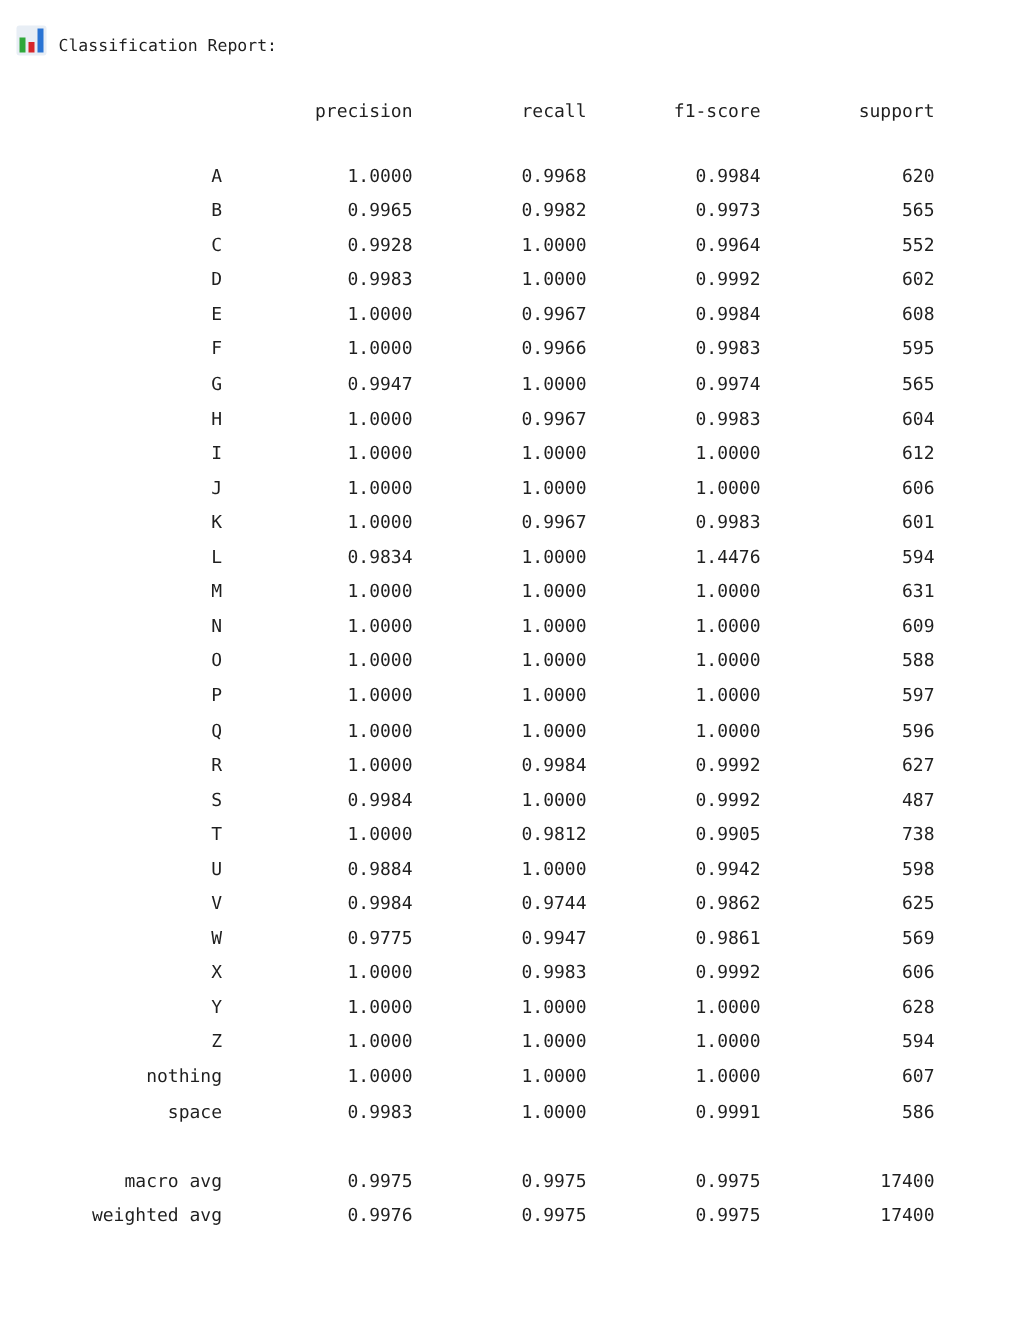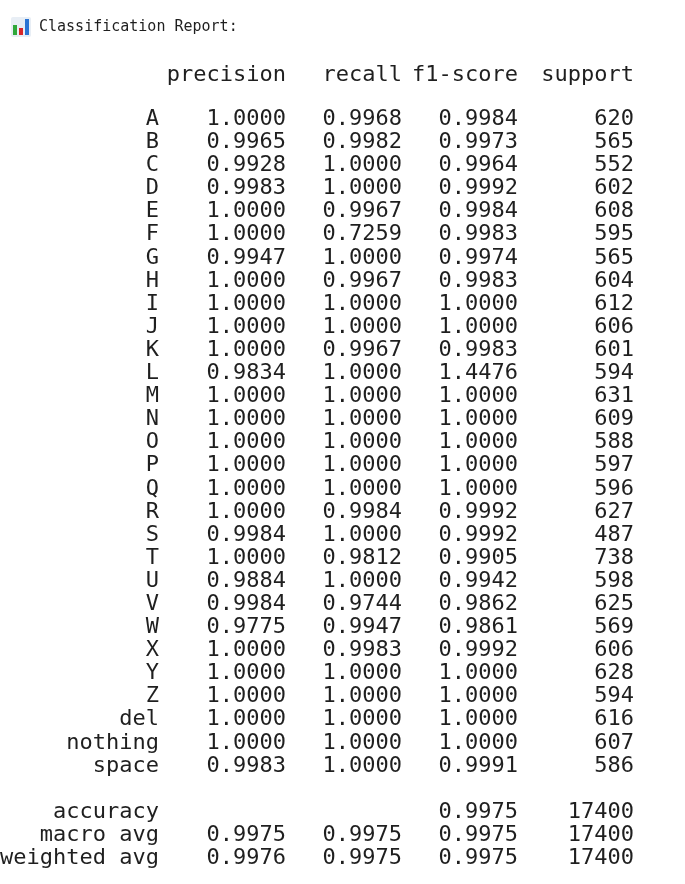--- a/index.html
+++ b/index.html
@@ -4,37 +4,37 @@
 <style>
   html, body { margin: 0; padding: 0; background: #ffffff; }
   body {
     width: 685px; height: 884px; overflow: hidden;
     font-family: "DejaVu Sans Mono", "Liberation Mono", monospace;
     color: #1f1f1f;
     position: relative;
   }
   .title-line {
     position: absolute; left: 11px; top: 17px;
-    display: flex; align-items: flex-start; gap: 8px;
-    font-size: 15px;
+    display: flex; align-items: flex-end; gap: 8px;
+    font-size: 11px;
   }
   .chart-icon {
     width: 20px; height: 20px; position: relative;
     background: #e8eef5; border-radius: 2px;
     display: inline-block;
   }
   .chart-icon .b { position: absolute; bottom: 2px; width: 4px; }
   .chart-icon .g { left: 2px; height: 10px; background: #2fa83a; }
   .chart-icon .r { left: 8px; height: 7px; background: #d8262a; }
   .chart-icon .u { left: 14px; height: 16px; background: #2a74d4; }
 
   table.report {
     position: absolute; left: 0; top: 60px;
     border-collapse: collapse;
-    font-size: 22px;
+    font-size: 12px;
   }
   table.report td, table.report th {
     padding: 0; height: 23.1px; line-height: 23.1px;
     text-align: right; white-space: pre; font-weight: normal;
   }
   .c-label { width: 148px; }
   .c-prec  { width: 127px; }
   .c-rec   { width: 116px; }
   .c-f1    { width: 116px; }
   .c-sup   { width: 116px; }
@@ -96,21 +96,21 @@
       <tr>
         <td class="c-label">E</td>
         <td class="c-prec">1.0000</td>
         <td class="c-rec">0.9967</td>
         <td class="c-f1">0.9984</td>
         <td class="c-sup">608</td>
       </tr>
       <tr>
         <td class="c-label">F</td>
         <td class="c-prec">1.0000</td>
-        <td class="c-rec">0.7259</td>
+        <td class="c-rec">0.9966</td>
         <td class="c-f1">0.9983</td>
         <td class="c-sup">595</td>
       </tr>
       <tr>
         <td class="c-label">G</td>
         <td class="c-prec">0.9947</td>
         <td class="c-rec">1.0000</td>
         <td class="c-f1">0.9974</td>
         <td class="c-sup">565</td>
       </tr>
@@ -241,51 +241,37 @@
         <td class="c-sup">628</td>
       </tr>
       <tr>
         <td class="c-label">Z</td>
         <td class="c-prec">1.0000</td>
         <td class="c-rec">1.0000</td>
         <td class="c-f1">1.0000</td>
         <td class="c-sup">594</td>
       </tr>
       <tr>
-        <td class="c-label">del</td>
-        <td class="c-prec">1.0000</td>
-        <td class="c-rec">1.0000</td>
-        <td class="c-f1">1.0000</td>
-        <td class="c-sup">616</td>
-      </tr>
-      <tr>
         <td class="c-label">nothing</td>
         <td class="c-prec">1.0000</td>
         <td class="c-rec">1.0000</td>
         <td class="c-f1">1.0000</td>
         <td class="c-sup">607</td>
       </tr>
       <tr>
         <td class="c-label">space</td>
         <td class="c-prec">0.9983</td>
         <td class="c-rec">1.0000</td>
         <td class="c-f1">0.9991</td>
         <td class="c-sup">586</td>
       </tr>
     </tbody>
   <tbody id="summary-rows">
       <tr class="spacer">
         <td colspan="5"></td>
-      </tr>
-      <tr>
-        <td class="c-label">accuracy</td>
-        <td class="c-prec"></td>
-        <td class="c-rec"></td>
-        <td class="c-f1">0.9975</td>
-        <td class="c-sup">17400</td>
       </tr>
       <tr>
         <td class="c-label">macro avg</td>
         <td class="c-prec">0.9975</td>
         <td class="c-rec">0.9975</td>
         <td class="c-f1">0.9975</td>
         <td class="c-sup">17400</td>
       </tr>
       <tr>
         <td class="c-label">weighted avg</td>

